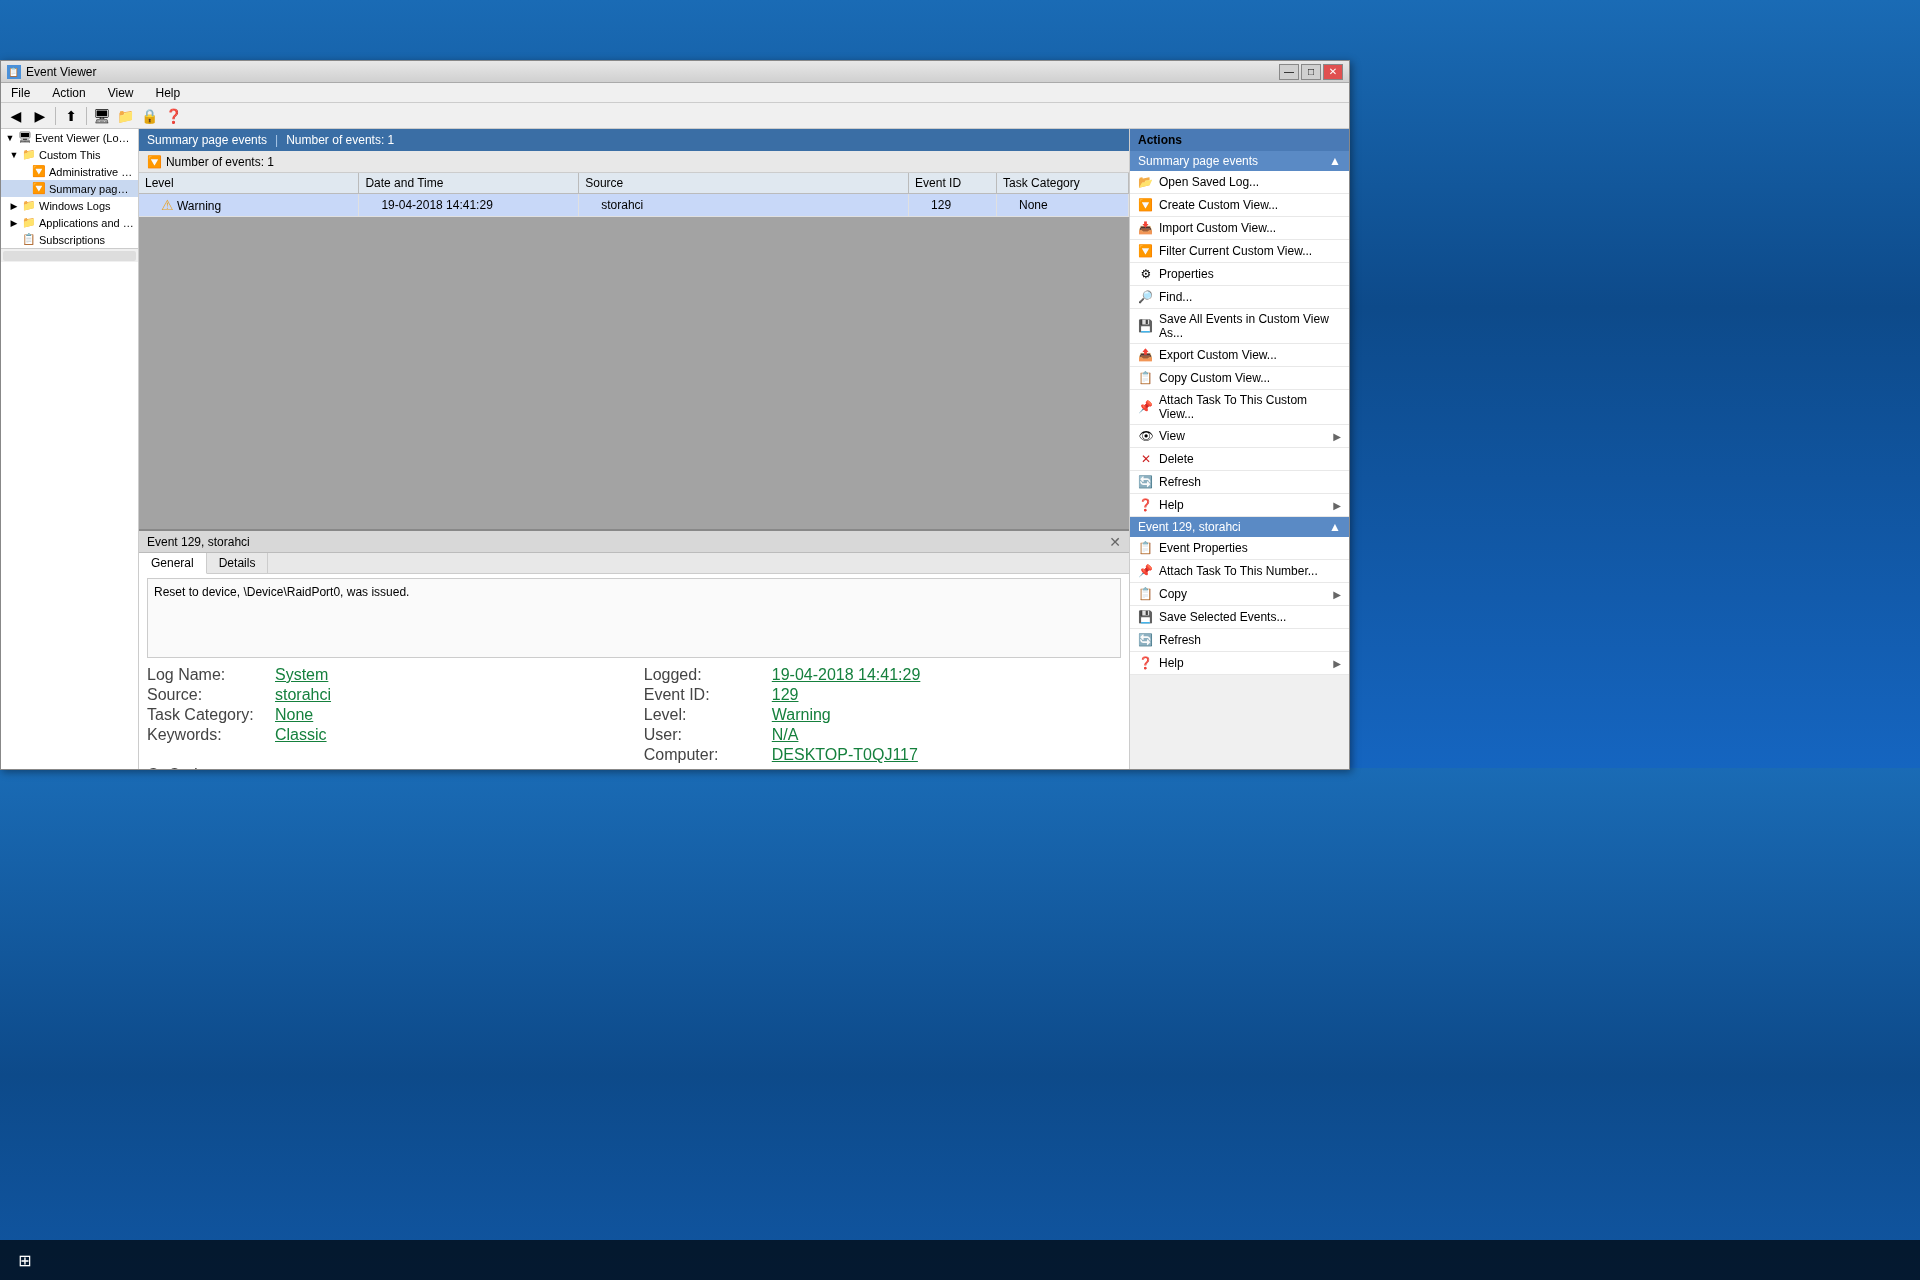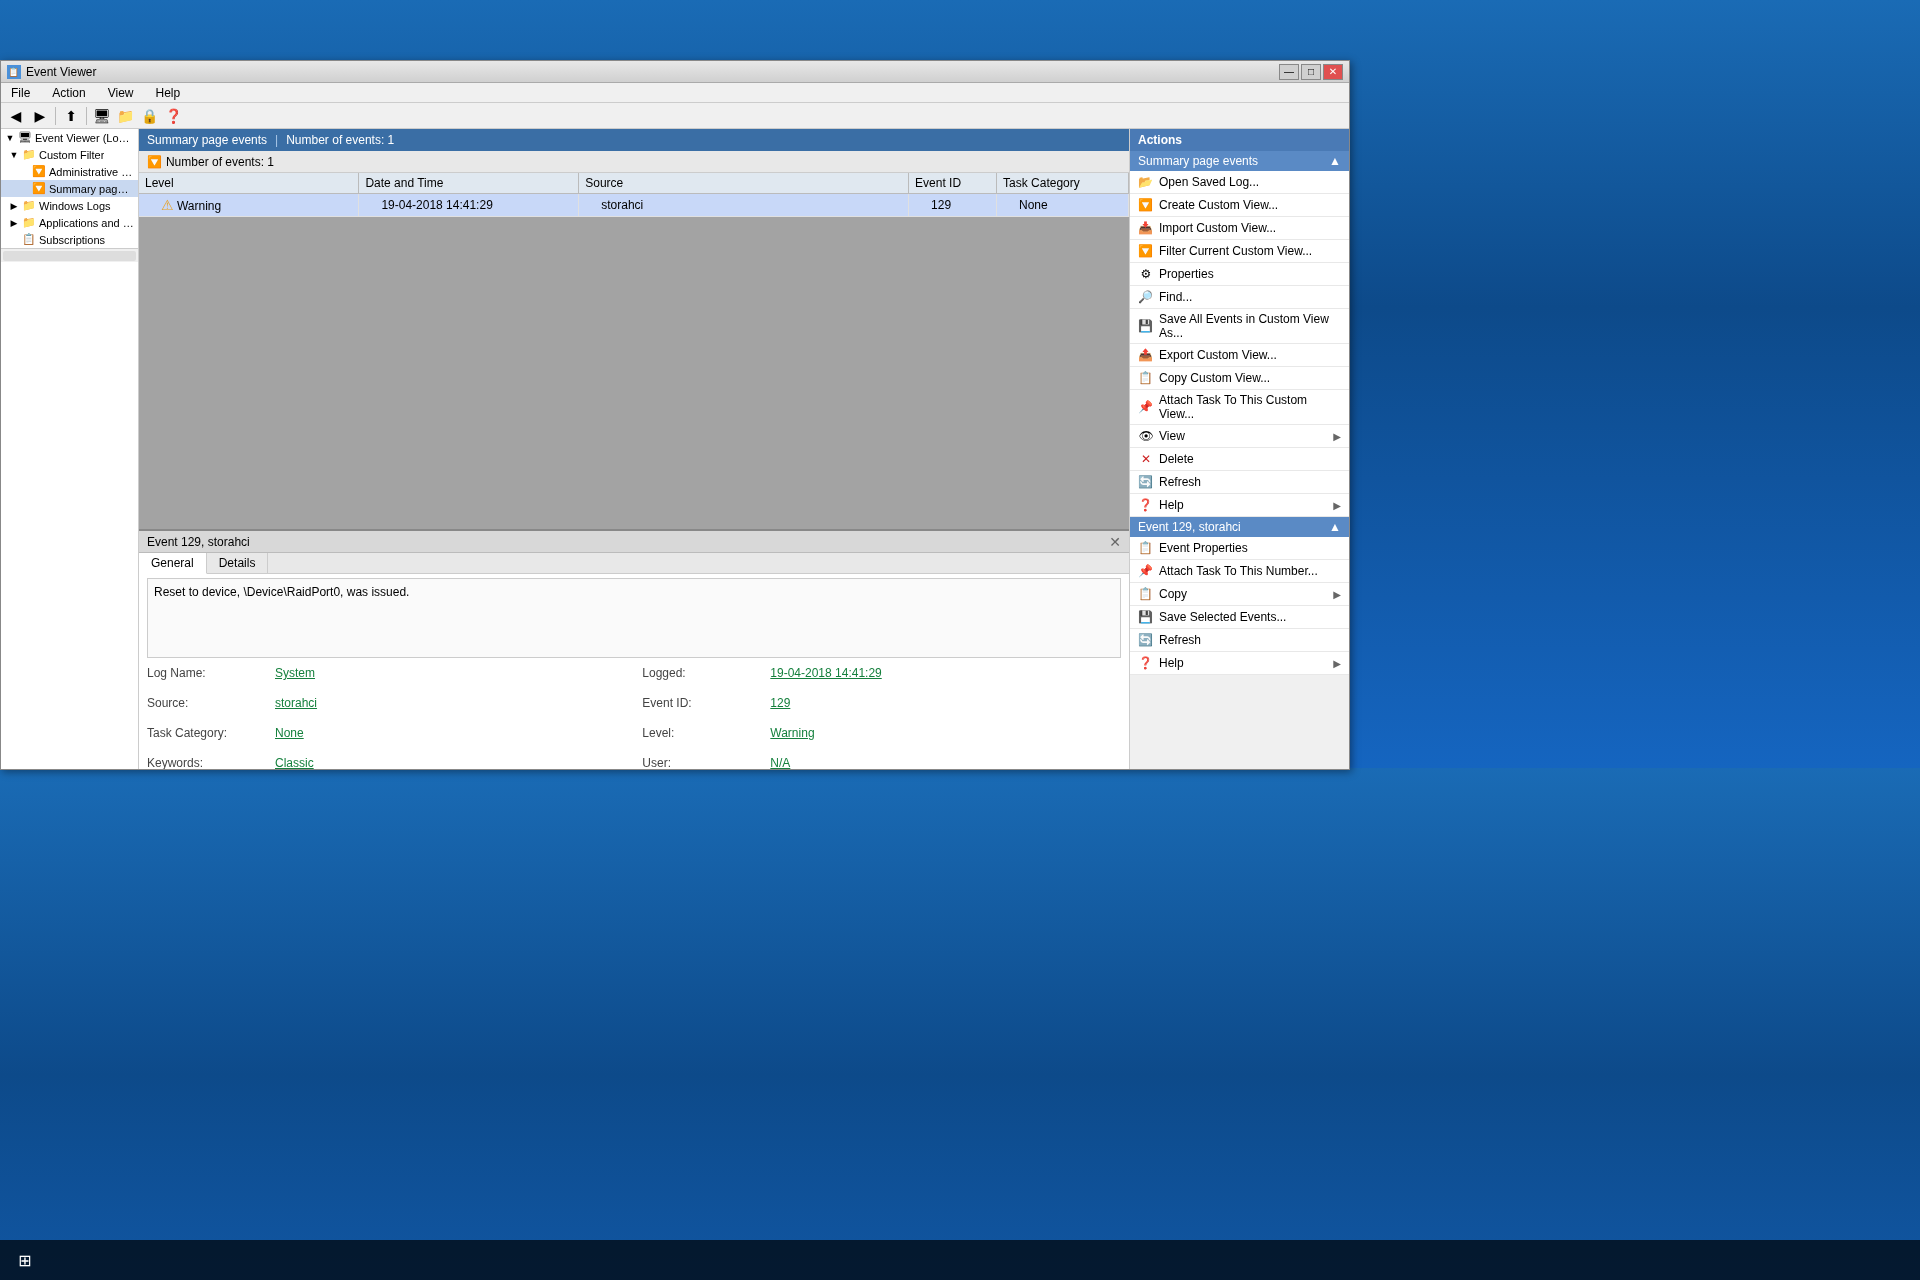--- a/index.html
+++ b/index.html
@@ -280,36 +280,36 @@
       border: 1px solid #ccc;
       background: #fafafa;
       padding: 6px;
       margin-bottom: 8px;
       font-size: 12px;
       min-height: 80px;
     }
     .event-meta-grid {
       display: grid;
       grid-template-columns: 120px auto 120px auto;
-      gap: 16px 8px;
-      font-size: 12px;
+      gap: 2px 8px;
+      font-size: 16px;
     }
     .meta-label { color: #444; }
     .meta-value { color: #15803d; text-decoration: underline; }
     .meta-link { color: #0066cc; text-decoration: underline; cursor: pointer; }
     .actions-panel {
       width: 220px;
       background: #f0f0f0;
       border-left: 1px solid #ccc;
       overflow-y: auto;
       font-size: 12px;
     }
     .actions-header {
       background: #4a7ab5;
-      color: #ffffff;
+      color: #000000;
       padding: 4px 8px;
       font-size: 12px;
       font-weight: bold;
     }
     .actions-section-header {
       background: #5a8ac5;
       color: white;
       padding: 3px 8px;
       font-size: 12px;
       display: flex;
@@ -405,21 +405,21 @@
 
       <div class="sidebar-item">
         <span class="tree-expand">▼</span>
         <span class="sidebar-icon">🖥</span>
         <span class="sidebar-text">Event Viewer (Local)</span>
       </div>
 
       <div class="sidebar-item tree-indent1">
         <span class="tree-expand">▼</span>
         <span class="sidebar-icon">📁</span>
-        <span class="sidebar-text">Custom Filter</span>
+        <span class="sidebar-text">Custom This</span>
       </div>
 
       <div class="sidebar-item tree-indent2">
         <span class="tree-expand"> </span>
         <span class="sidebar-icon">🔽</span>
         <span class="sidebar-text">Administrative Events</span>
       </div>
 
       <div class="sidebar-item tree-indent2 selected">
         <span class="tree-expand"> </span>

